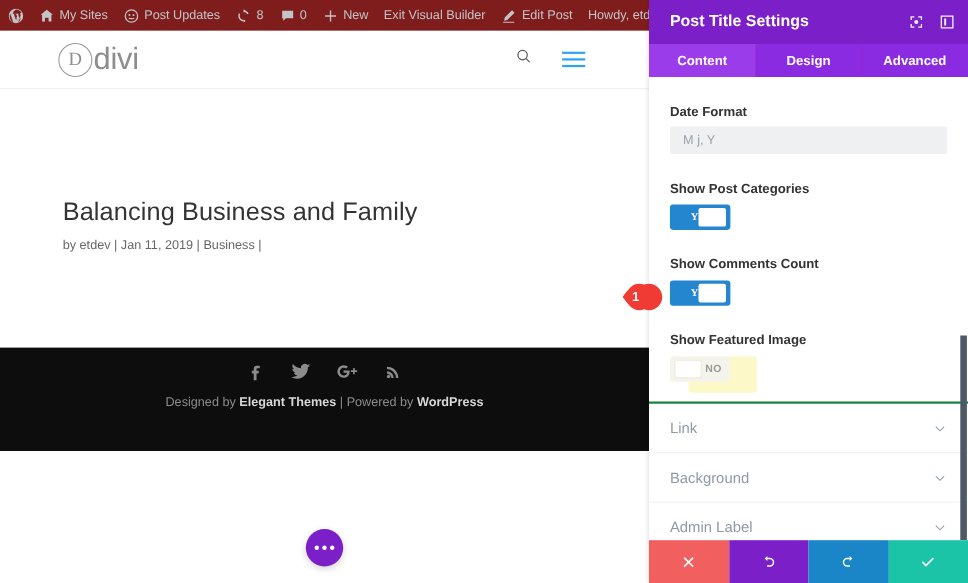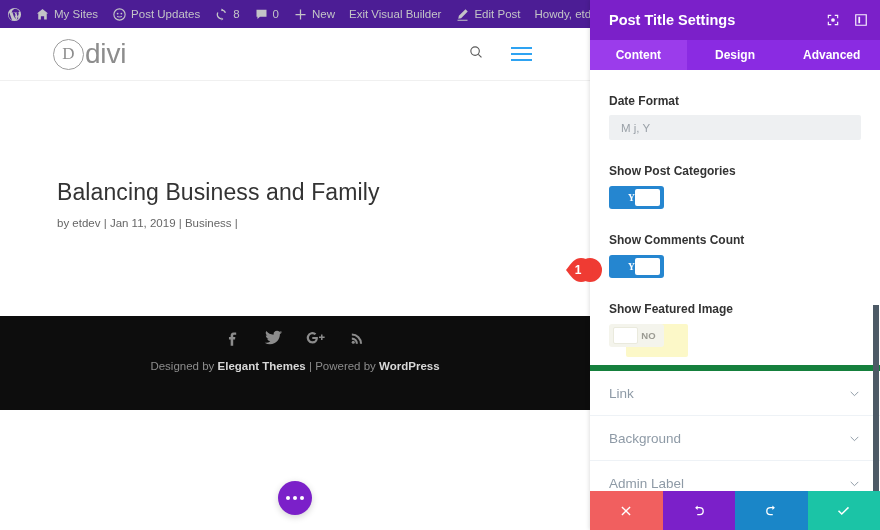--- a/index.html
+++ b/index.html
@@ -10,21 +10,21 @@
     font-family: "Liberation Sans", sans-serif;
   }
   #root { position: relative; width: 880px; height: 530px; overflow: hidden; }
 
   
   .site { position: absolute; left: 0; top: 0; width: 590px; height: 530px; background: #fff; }
 
   
   .wpbar {
     position: absolute; left: 0; top: 0; width: 646px; height: 28px;
-    background: #4c1d95; color: #c3c4c7;
+    background: #7f1d1d; color: #c3c4c7;
     display: flex; align-items: center; font-size: 11.5px;
   }
   .wpbar-item { display: flex; align-items: center; gap: 4px; padding: 0 7px; height: 28px; white-space: nowrap; }
   .wpbar-item.logo { padding-left: 7px; padding-right: 6px; }
   .wpbar-spacer { flex: 1; }
   .wpbar svg { display: block; }
   .wp-icon { width: 15px; height: 15px; fill: #c3c4c7; flex: none; }
   .wp-count { color: #c3c4c7; }
   .avatar-badge {
     width: 16px; height: 16px; background: #e0539b; color: #fff;
@@ -125,21 +125,21 @@
   .toggle.off .toggle-knob { left: 4px; border: 1px solid #eaeadd; box-sizing: border-box; }
 
   .field.highlight-row { position: relative; }
   .hl-box {
     position: absolute; left: 17px; top: 0; width: 62px; height: 33px;
     background: #fcf8c8; border-radius: 2px;
   }
   .hl-box + .toggle { position: relative; z-index: 2; }
 
   .accordion {
-    margin-top: 18px; border-top: 6px solid #15803d;
+    margin-top: 18px; border-top: 2px solid #15803d;
   }
   .acc-row {
     height: 44px; display: flex; align-items: center; padding: 0 19px;
     border-bottom: 1px solid #eef2f6;
   }
   .acc-label { font-size: 13.5px; color: #8e9aa6; }
   .acc-chevron { margin-left: auto; }
   .acc-chevron svg { display: block; stroke: #8e9aa6; fill: none; stroke-width: 1.8; }
 
   .help-row { display: flex; align-items: center; justify-content: center; gap: 7px; margin-top: 33px; }

